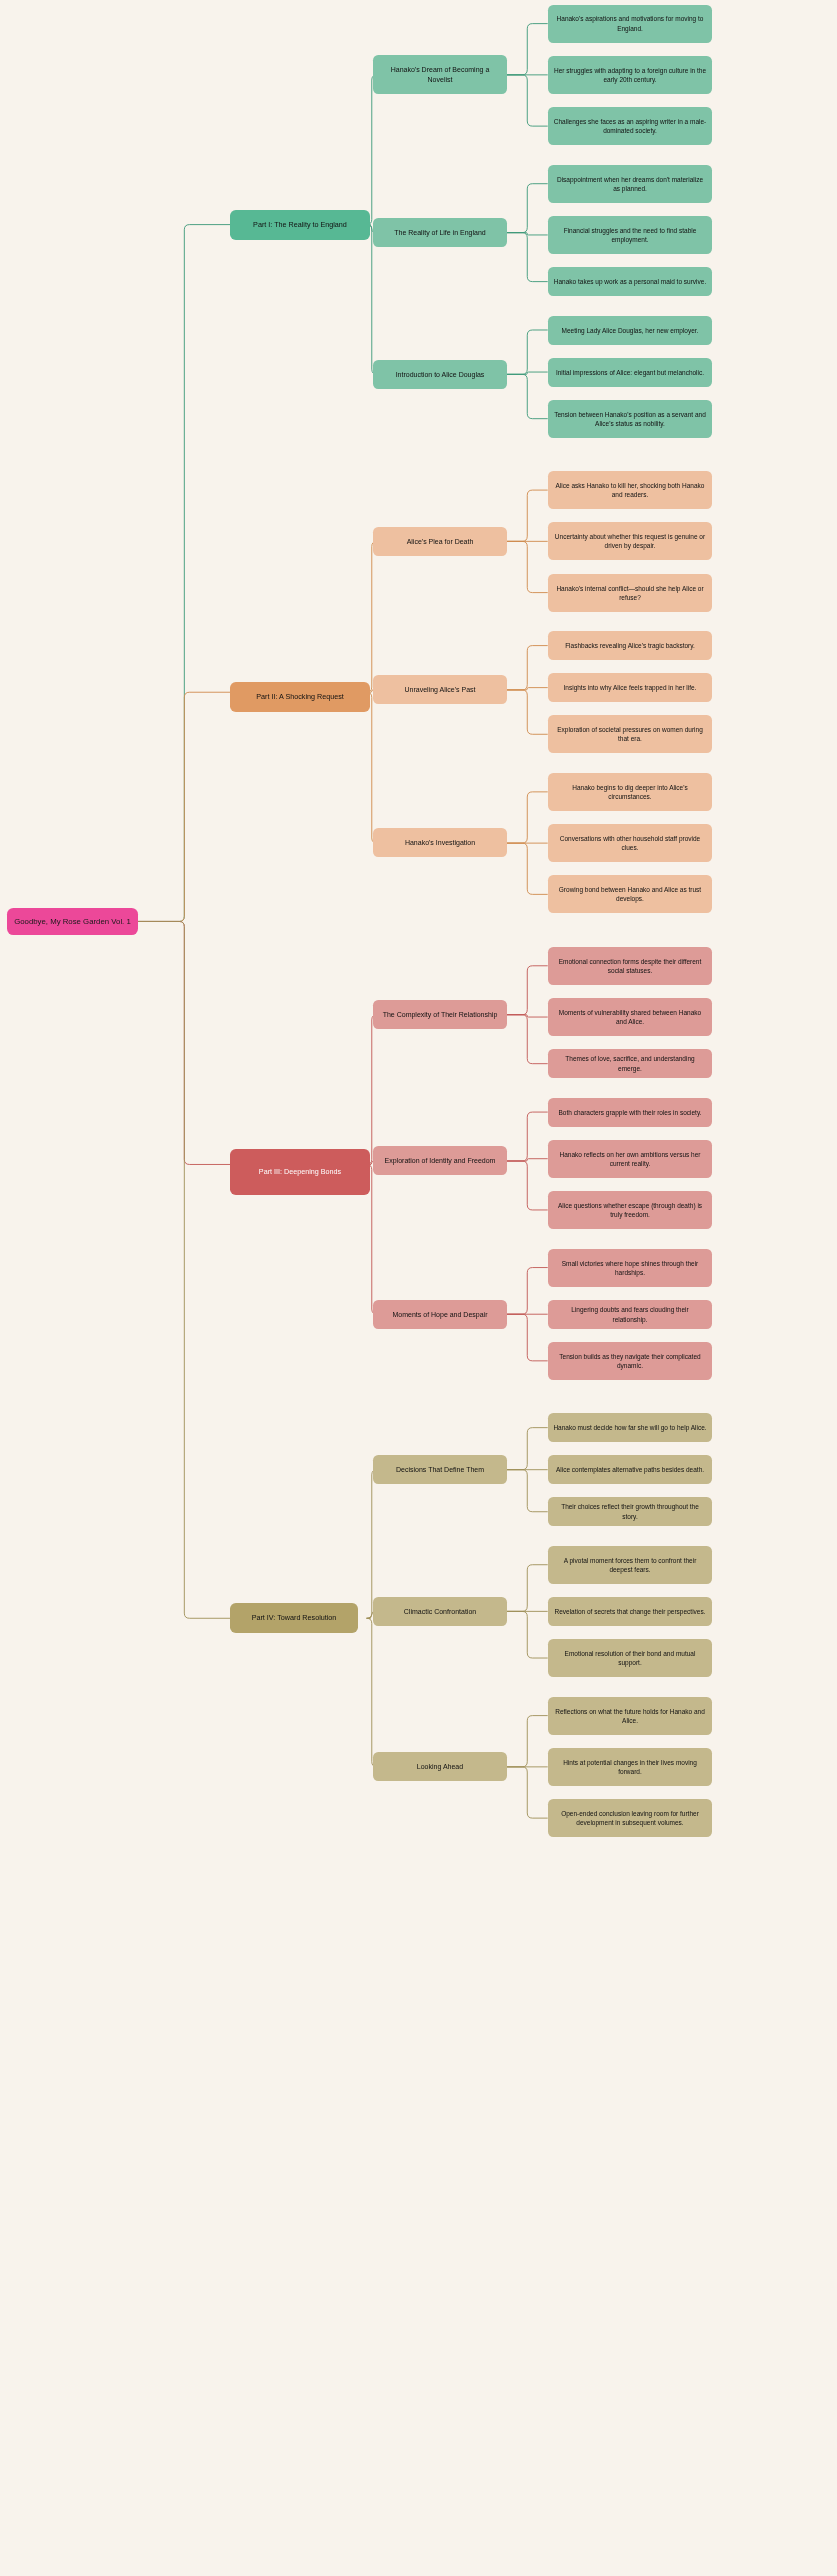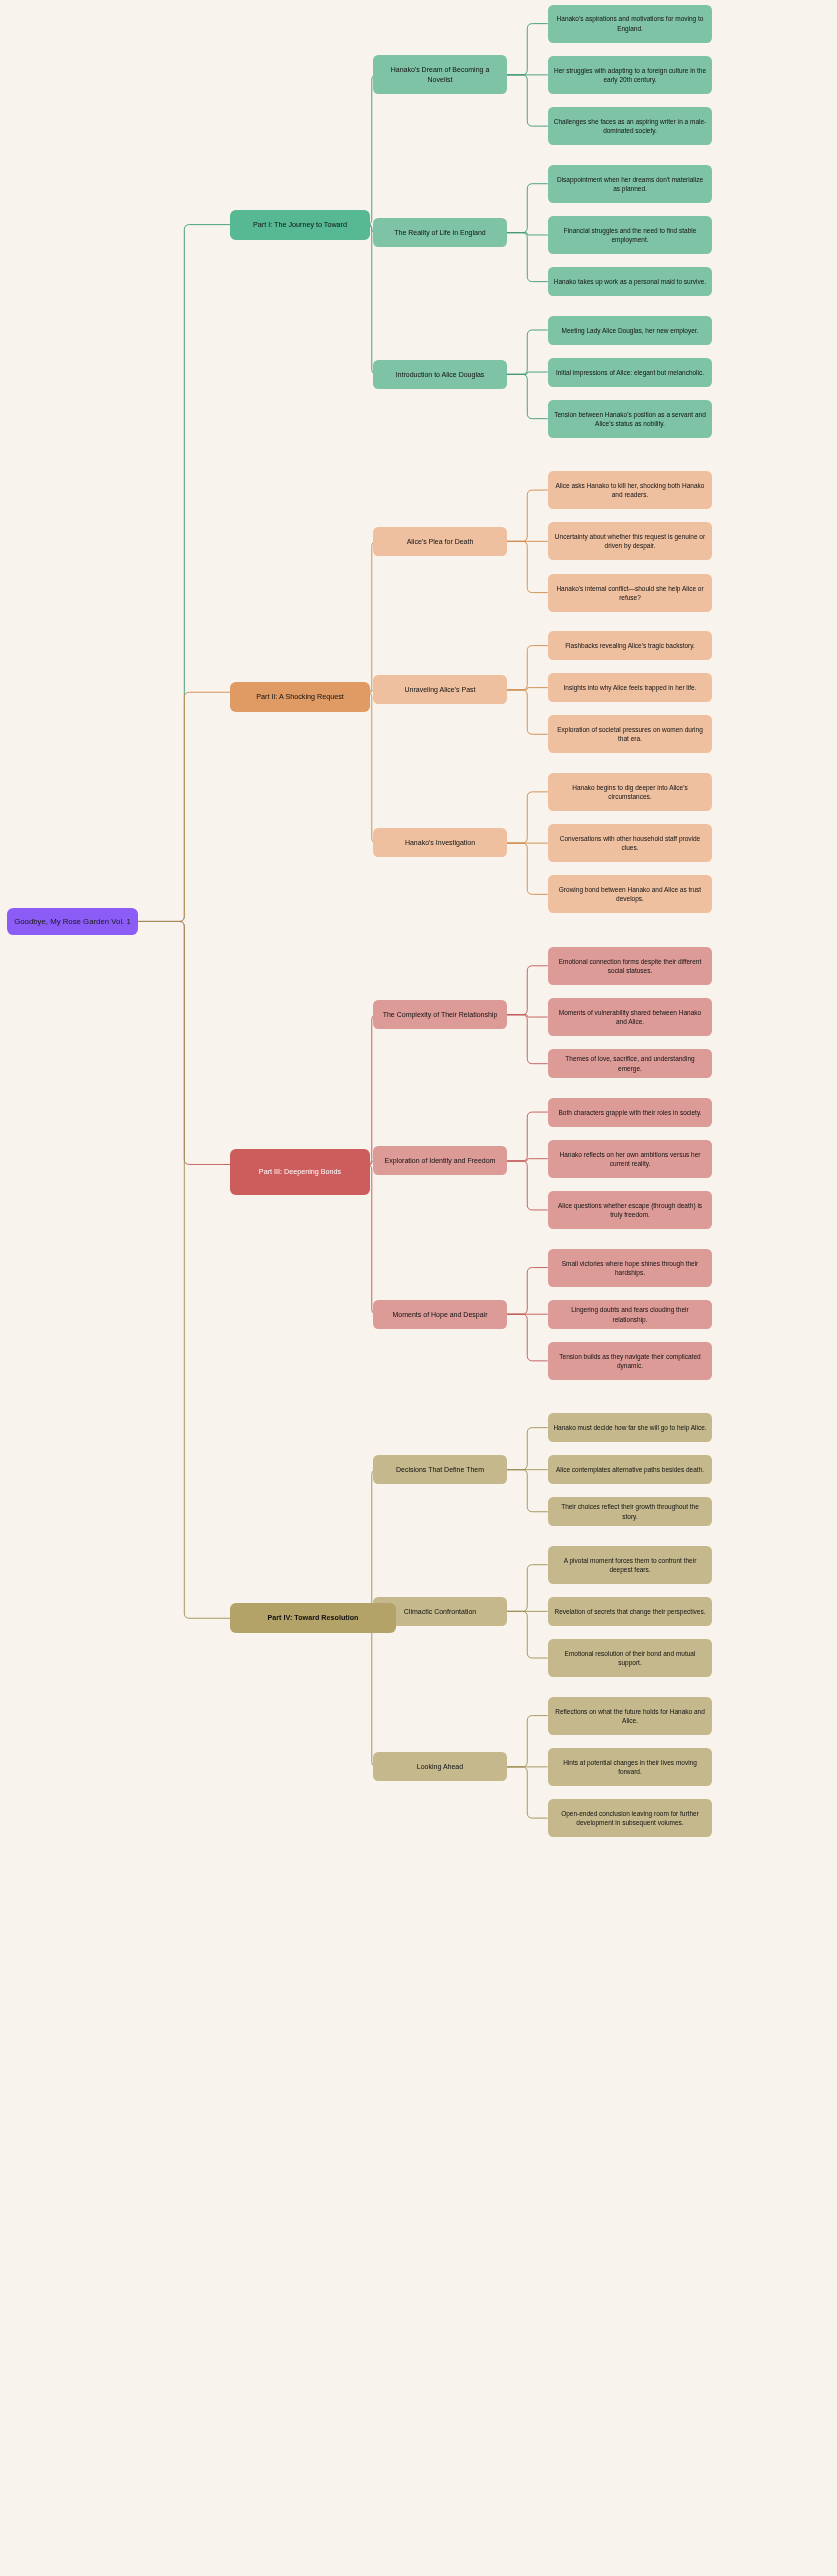--- a/index.html
+++ b/index.html
@@ -33,21 +33,21 @@
     justify-content: center;
     text-align: center;
     border-radius: 5.2px;
     line-height: 1.42;
     padding: 3.5px 5.2px;
     overflow: hidden;
     white-space: pre-line;
   }
   .node.root {
     font-size: 7.8px;
-    background: #8b5cf6;
+    background: #ec4899;
     color: #1a1a1a;
     border-radius: 6.3px;
   }
   .node.lvl1 {
     font-size: 7.2px;
     border-radius: 5.8px;
   }
   .node.lvl2 {
     font-size: 7px;
   }
@@ -134,21 +134,21 @@
       <div class="node leaf c-green-3" style="left: 548px; top: 107px; width: 164px; height: 38px;">Challenges she faces as an aspiring writer in a male-dominated society.</div>
       <div class="node lvl2 c-green-2" style="left: 373px; top: 55px; width: 134px; height: 39px;">Hanako's Dream of Becoming a Novelist</div>
       <div class="node leaf c-green-3" style="left: 548px; top: 165px; width: 164px; height: 38px;">Disappointment when her dreams don't materialize as planned.</div>
       <div class="node leaf c-green-3" style="left: 548px; top: 216px; width: 164px; height: 38px;">Financial struggles and the need to find stable employment.</div>
       <div class="node leaf c-green-3" style="left: 548px; top: 267px; width: 164px; height: 29px;">Hanako takes up work as a personal maid to survive.</div>
       <div class="node lvl2 c-green-2" style="left: 373px; top: 218px; width: 134px; height: 29px;">The Reality of Life in England</div>
       <div class="node leaf c-green-3" style="left: 548px; top: 316px; width: 164px; height: 29px;">Meeting Lady Alice Douglas, her new employer.</div>
       <div class="node leaf c-green-3" style="left: 548px; top: 358px; width: 164px; height: 29px;">Initial impressions of Alice: elegant but melancholic.</div>
       <div class="node leaf c-green-3" style="left: 548px; top: 400px; width: 164px; height: 38px;">Tension between Hanako's position as a servant and Alice's status as nobility.</div>
       <div class="node lvl2 c-green-2" style="left: 373px; top: 360px; width: 134px; height: 29px;">Introduction to Alice Douglas</div>
-      <div class="node lvl1 c-green-1" style="left: 230px; top: 210px; width: 140px; height: 30px;">Part I: The Journey to Toward</div>
+      <div class="node lvl1 c-green-1" style="left: 230px; top: 210px; width: 140px; height: 30px;">Part I: The Reality to England</div>
       <div class="node leaf c-orange-3" style="left: 548px; top: 471px; width: 164px; height: 38px;">Alice asks Hanako to kill her, shocking both Hanako and readers.</div>
       <div class="node leaf c-orange-3" style="left: 548px; top: 522px; width: 164px; height: 38px;">Uncertainty about whether this request is genuine or driven by despair.</div>
       <div class="node leaf c-orange-3" style="left: 548px; top: 574px; width: 164px; height: 38px;">Hanako's internal conflict—should she help Alice or refuse?</div>
       <div class="node lvl2 c-orange-2" style="left: 373px; top: 527px; width: 134px; height: 29px;">Alice's Plea for Death</div>
       <div class="node leaf c-orange-3" style="left: 548px; top: 631px; width: 164px; height: 29px;">Flashbacks revealing Alice's tragic backstory.</div>
       <div class="node leaf c-orange-3" style="left: 548px; top: 673px; width: 164px; height: 29px;">Insights into why Alice feels trapped in her life.</div>
       <div class="node leaf c-orange-3" style="left: 548px; top: 715px; width: 164px; height: 38px;">Exploration of societal pressures on women during that era.</div>
       <div class="node lvl2 c-orange-2" style="left: 373px; top: 675px; width: 134px; height: 29px;">Unraveling Alice's Past</div>
       <div class="node leaf c-orange-3" style="left: 548px; top: 773px; width: 164px; height: 38px;">Hanako begins to dig deeper into Alice's circumstances.</div>
       <div class="node leaf c-orange-3" style="left: 548px; top: 824px; width: 164px; height: 38px;">Conversations with other household staff provide clues.</div>
@@ -173,17 +173,17 @@
       <div class="node leaf c-khaki-3" style="left: 548px; top: 1497px; width: 164px; height: 29px;">Their choices reflect their growth throughout the story.</div>
       <div class="node lvl2 c-khaki-2" style="left: 373px; top: 1455px; width: 134px; height: 29px;">Decisions That Define Them</div>
       <div class="node leaf c-khaki-3" style="left: 548px; top: 1546px; width: 164px; height: 38px;">A pivotal moment forces them to confront their deepest fears.</div>
       <div class="node leaf c-khaki-3" style="left: 548px; top: 1597px; width: 164px; height: 29px;">Revelation of secrets that change their perspectives.</div>
       <div class="node leaf c-khaki-3" style="left: 548px; top: 1639px; width: 164px; height: 38px;">Emotional resolution of their bond and mutual support.</div>
       <div class="node lvl2 c-khaki-2" style="left: 373px; top: 1597px; width: 134px; height: 29px;">Climactic Confrontation</div>
       <div class="node leaf c-khaki-3" style="left: 548px; top: 1697px; width: 164px; height: 38px;">Reflections on what the future holds for Hanako and Alice.</div>
       <div class="node leaf c-khaki-3" style="left: 548px; top: 1748px; width: 164px; height: 38px;">Hints at potential changes in their lives moving forward.</div>
       <div class="node leaf c-khaki-3" style="left: 548px; top: 1799px; width: 164px; height: 38px;">Open-ended conclusion leaving room for further development in subsequent volumes.</div>
       <div class="node lvl2 c-khaki-2" style="left: 373px; top: 1752px; width: 134px; height: 29px;">Looking Ahead</div>
-      <div class="node lvl1 c-khaki-1" style="left: 230px; top: 1603px; width: 166px; height: 30px; font-weight: bold;">Part IV: Toward Resolution</div>
+      <div class="node lvl1 c-khaki-1" style="left: 230px; top: 1603px; width: 128px; height: 30px;">Part IV: Toward Resolution</div>
       <div class="node root" style="left: 7px; top: 908px; width: 131px; height: 26.5px;">Goodbye, My Rose Garden Vol. 1</div>
     </div>
 </div>
 
 
 </body></html>

